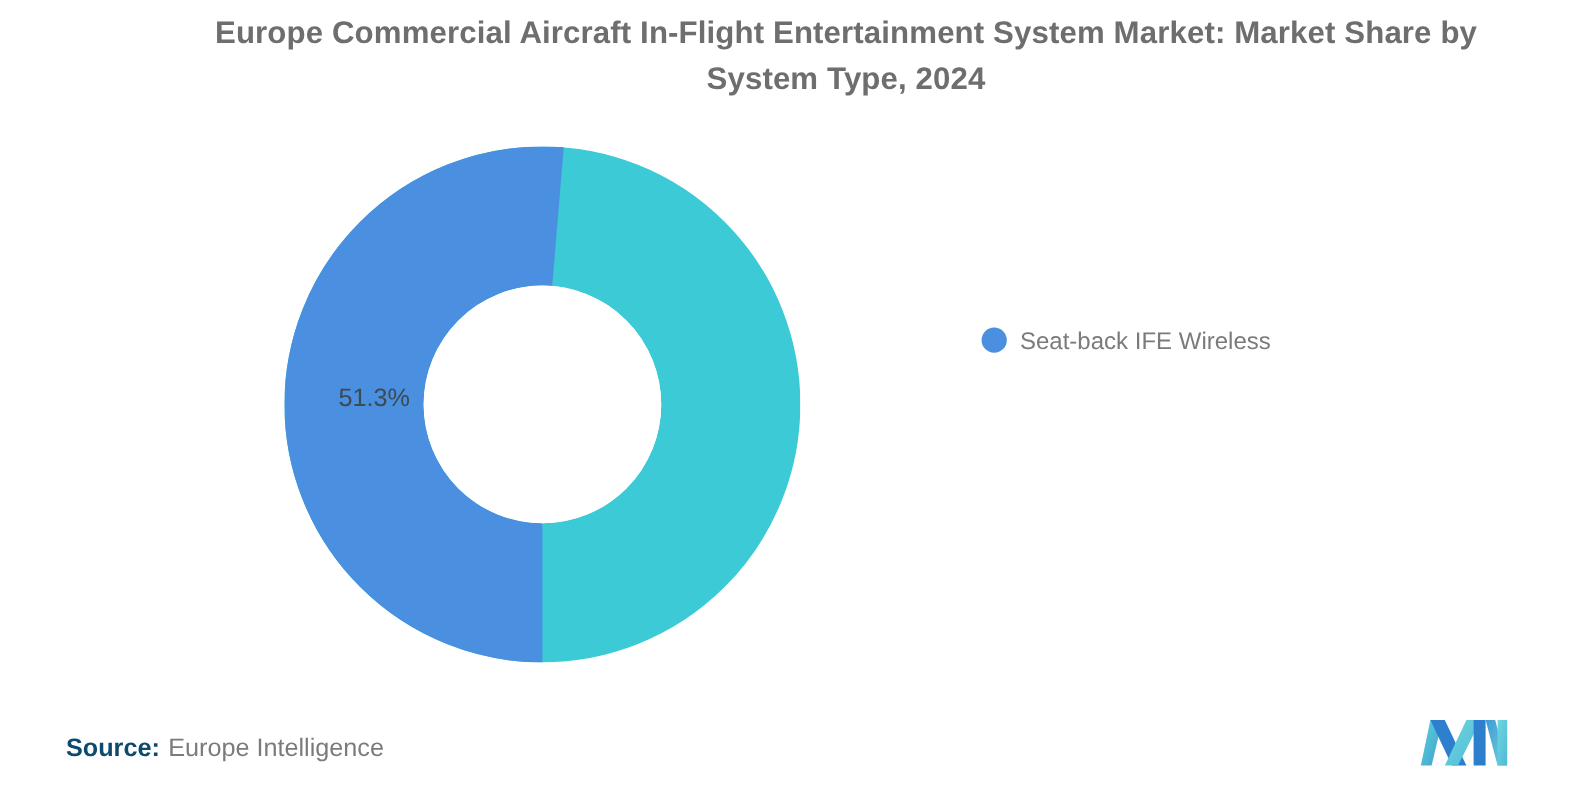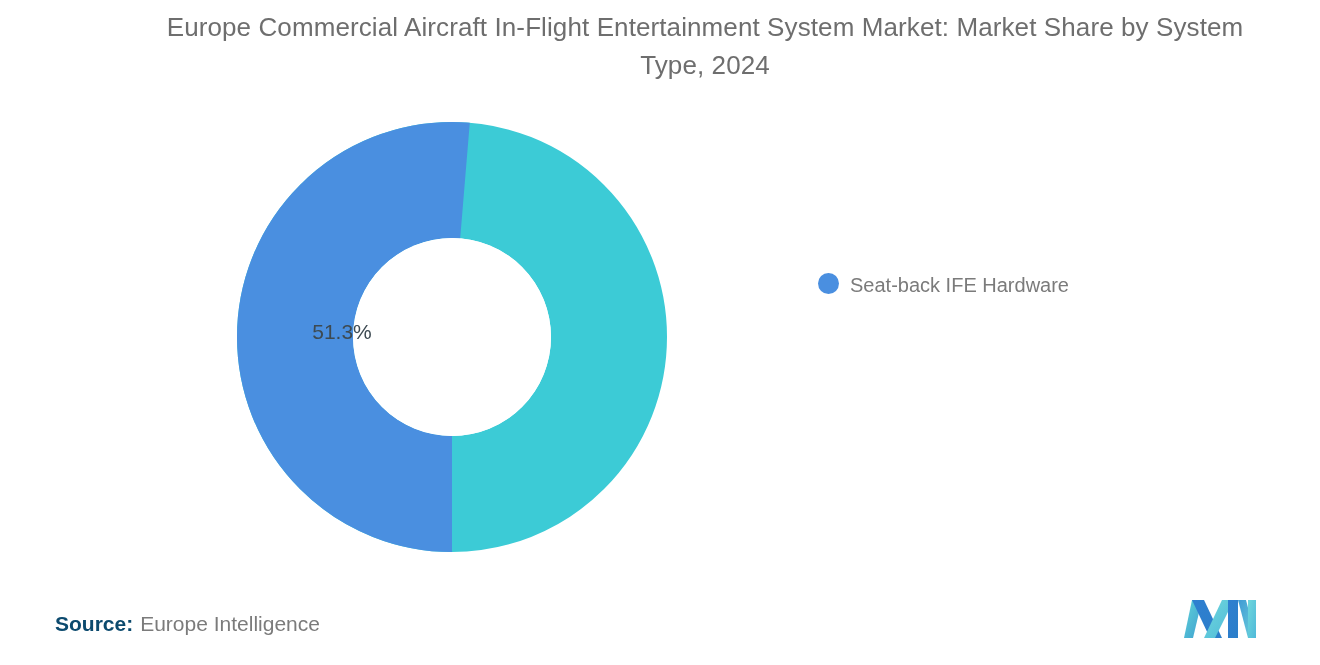--- a/index.html
+++ b/index.html
@@ -17,21 +17,21 @@
 
   
   .chart-title {
     position: absolute;
     left: 160px;
     top: 8px;
     width: 1090px;
     text-align: center;
     font-size: 26px;
     line-height: 38px;
-    font-weight: 400;
+    font-weight: 700;
     color: #6e6e6e;
     letter-spacing: 0.1px;
   }
 
   
   .donut-wrap {
     position: absolute;
     left: 237px;
     top: 122px;
     width: 430px;
@@ -40,21 +40,20 @@
   .donut-svg {
     display: block;
     width: 430px;
     height: 430px;
   }
   .slice-label {
     position: absolute;
     left: 45px;
     top: 198px;
     width: 120px;
-    text-align: center;
     font-size: 21px;
     color: #3d4a52;
     font-weight: 400;
     pointer-events: none;
   }
 
   
   .legend {
     position: absolute;
     left: 818px;
@@ -126,21 +125,21 @@
 
       <circle r="99" fill="#ffffff"></circle>
     </g>
   </svg>
   <div class="slice-label">51.3%</div>
 </div>
 
 <div class="legend">
   <div class="legend-item">
     <span class="legend-marker" style="background:#4a8fe0;"></span>
-    <span class="legend-label">Seat-back IFE Hardware</span>
+    <span class="legend-label">Seat-back IFE Wireless</span>
   </div>
 </div>
 
 <div class="source-line">
   <span class="source-label">Source:</span><span class="source-value">Europe Intelligence</span>
 </div>
 
 <div class="logo">
   <svg viewBox="0 0 76 42" width="76" height="42">
     <defs>

